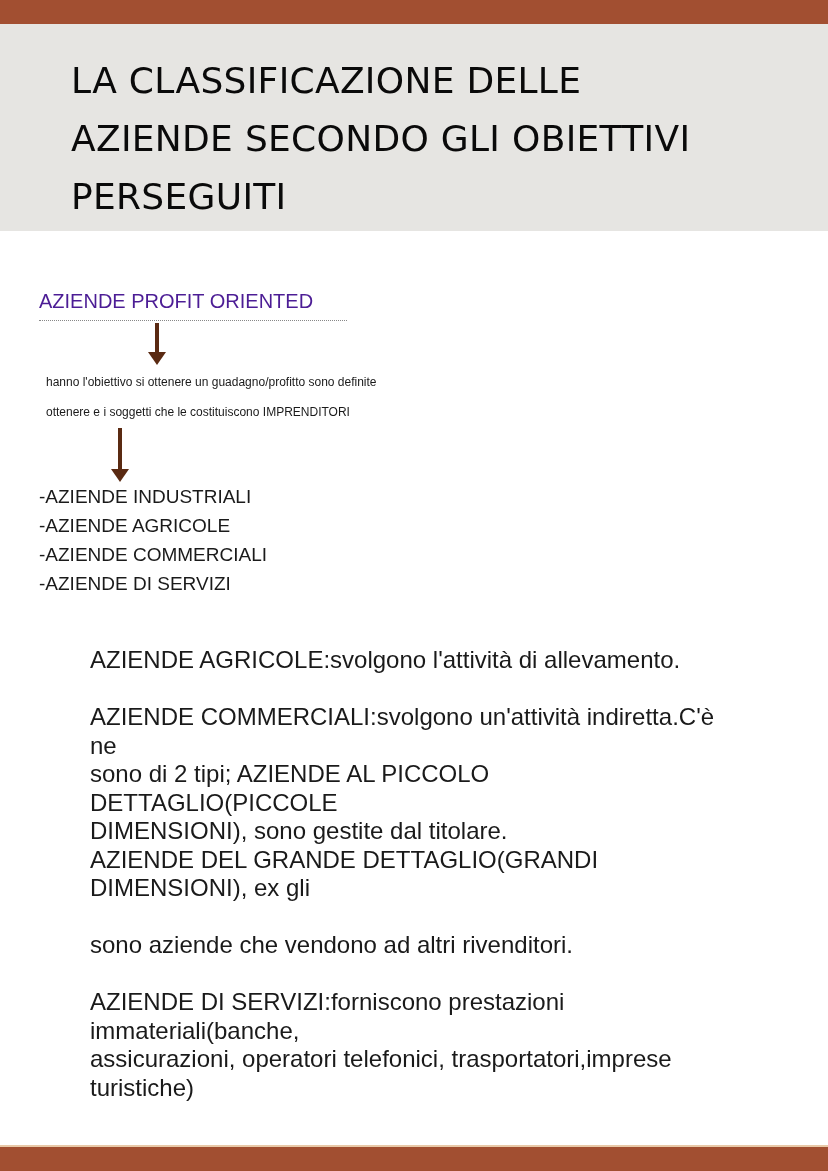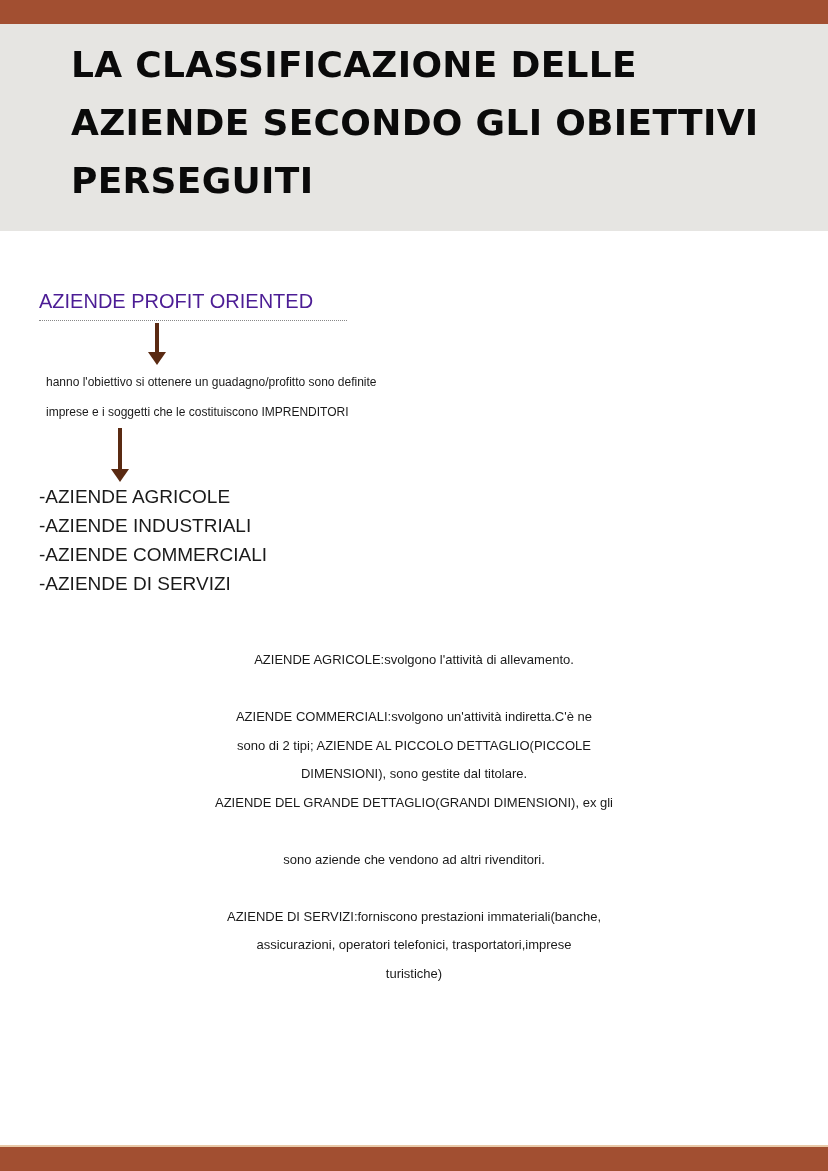--- a/index.html
+++ b/index.html
@@ -1,27 +1,27 @@
 <!DOCTYPE html>
 <html><head>
 <meta charset="utf-8">
 <style>
   html, body { margin:0; padding:0; }
   body { width:828px; height:1171px; position:relative; background:#ffffff; font-family:"Liberation Sans", "DejaVu Sans", sans-serif; color:#1a1a1a; overflow:hidden; }
   .top-band { position:absolute; left:0; top:0; width:828px; height:24px; background:#a24f31; }
   .header { position:absolute; left:0; top:24px; width:828px; height:207px; background:#e6e5e2; }
-  .title { position:absolute; left:71px; top:36px; width:740px; font-family:"DejaVu Sans", sans-serif; font-weight:bold; font-size:36px; line-height:58px; color:#0a0a0a; letter-spacing:0.3px; }
+  .title { position:absolute; left:71px; top:52px; width:740px; font-family:"DejaVu Sans", sans-serif; font-weight:normal; font-size:36px; line-height:58px; color:#0a0a0a; letter-spacing:0.3px; }
   .title div { white-space:nowrap; }
   .section-head { position:absolute; left:39px; top:290px; font-size:20px; color:#4c1d95; }
   .dotline { position:absolute; left:39px; top:320px; width:308px; border-top:1px dotted #888; }
   .arrow { position:absolute; width:4px; background:#5a2a12; }
   .arrow::after { content:""; position:absolute; left:-7px; bottom:-12px; border-left:9px solid transparent; border-right:9px solid transparent; border-top:13px solid #5a2a12; }
   .desc { position:absolute; left:46px; top:367px; width:720px; font-size:12px; line-height:30px; }
   .list { position:absolute; left:39px; top:482px; font-size:19px; line-height:29px; }
-  .details { position:absolute; left:90px; top:646px; width:648px; text-align:center; font-size:13px; line-height:28.5px; }
+  .details { position:absolute; left:90px; top:646px; width:648px; text-align:left; font-size:24px; line-height:28.5px; }
   .details p { margin:0 0 28.5px 0; }
   .bottom-band { position:absolute; left:0; top:1145px; width:828px; height:26px; background:#a24f31; border-top:2px solid #e8c9a8; }
 </style>
 </head>
 <body>
 
 <div class="top-band"></div>
 
 <div class="header"></div>
 <div class="title">
@@ -30,28 +30,28 @@
   <div>PERSEGUITI</div>
 </div>
 
 <div class="section-head">AZIENDE PROFIT ORIENTED</div>
 <div class="dotline"></div>
 
 <div class="arrow" style="left:155px; top:323px; height:30px;"></div>
 
 <div class="desc">
   <div>hanno l'obiettivo si ottenere un guadagno/profitto sono definite</div>
-  <div>imprese e i soggetti che le costituiscono IMPRENDITORI</div>
+  <div>ottenere e i soggetti che le costituiscono IMPRENDITORI</div>
 </div>
 
 <div class="arrow" style="left:118px; top:428px; height:42px;"></div>
 
 <div class="list">
+  <div>-AZIENDE INDUSTRIALI</div>
   <div>-AZIENDE AGRICOLE</div>
-  <div>-AZIENDE INDUSTRIALI</div>
   <div>-AZIENDE COMMERCIALI</div>
   <div>-AZIENDE DI SERVIZI</div>
 </div>
 
 <div class="details">
   <p>
     <span>AZIENDE AGRICOLE:svolgono l'attività di allevamento.</span>
   </p>
   <p>
     <span>AZIENDE COMMERCIALI:svolgono un'attività indiretta.C'è ne</span><br>

